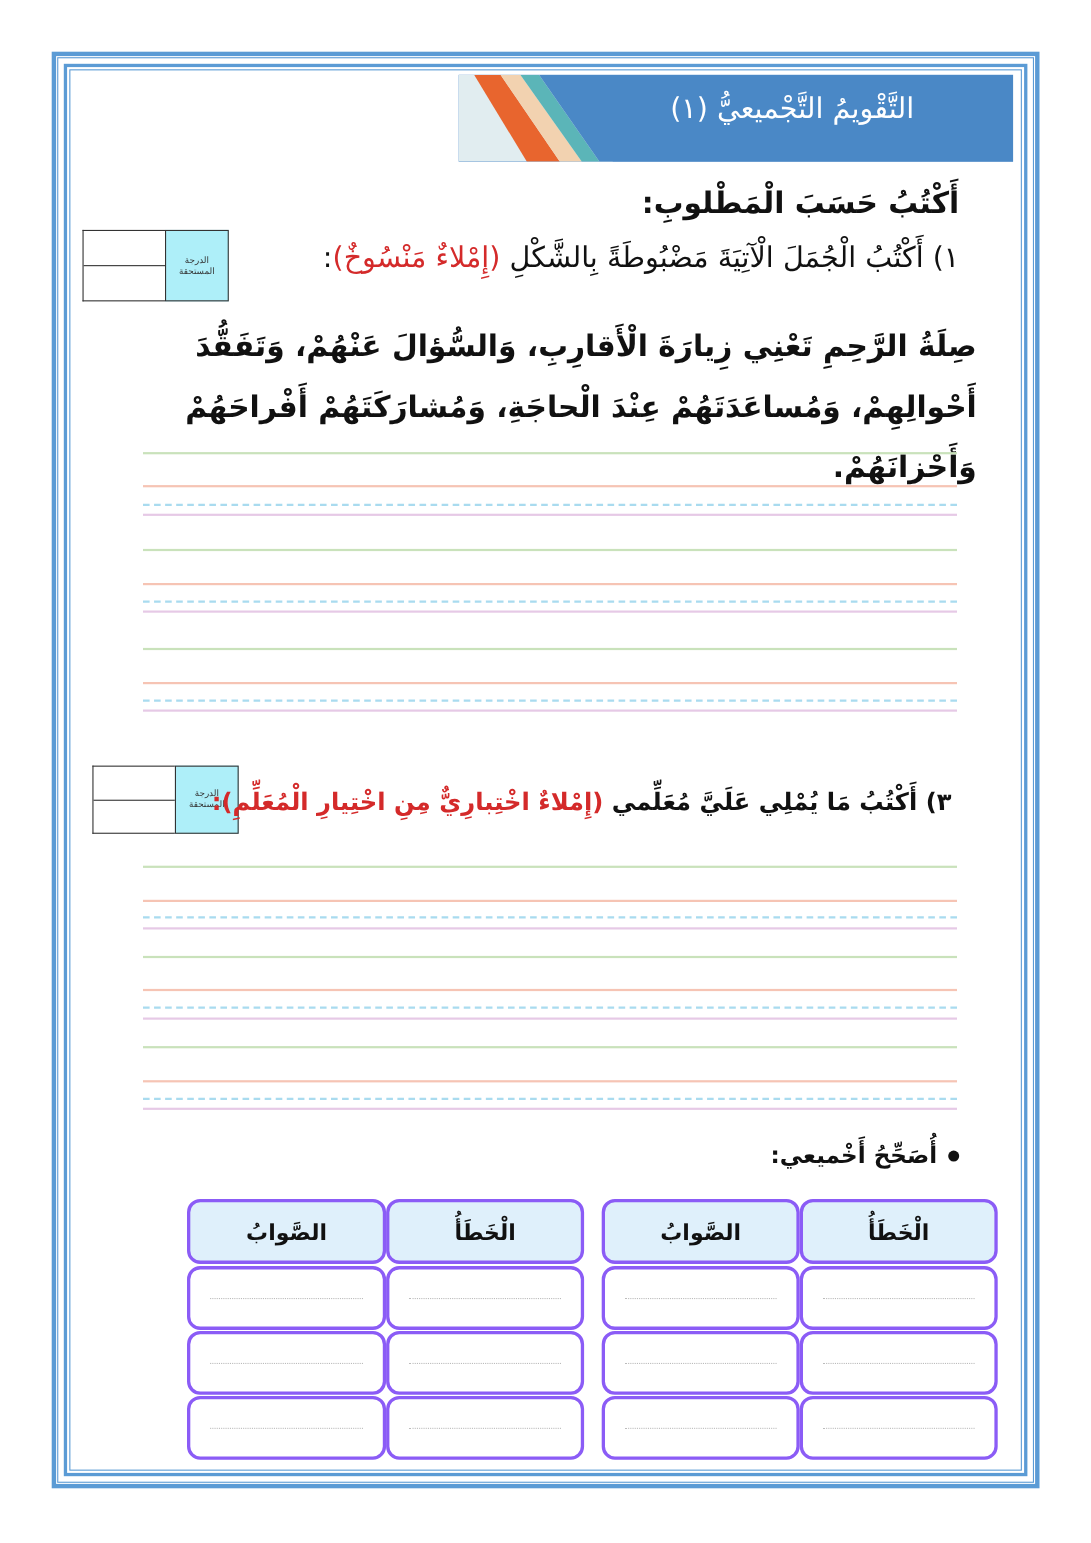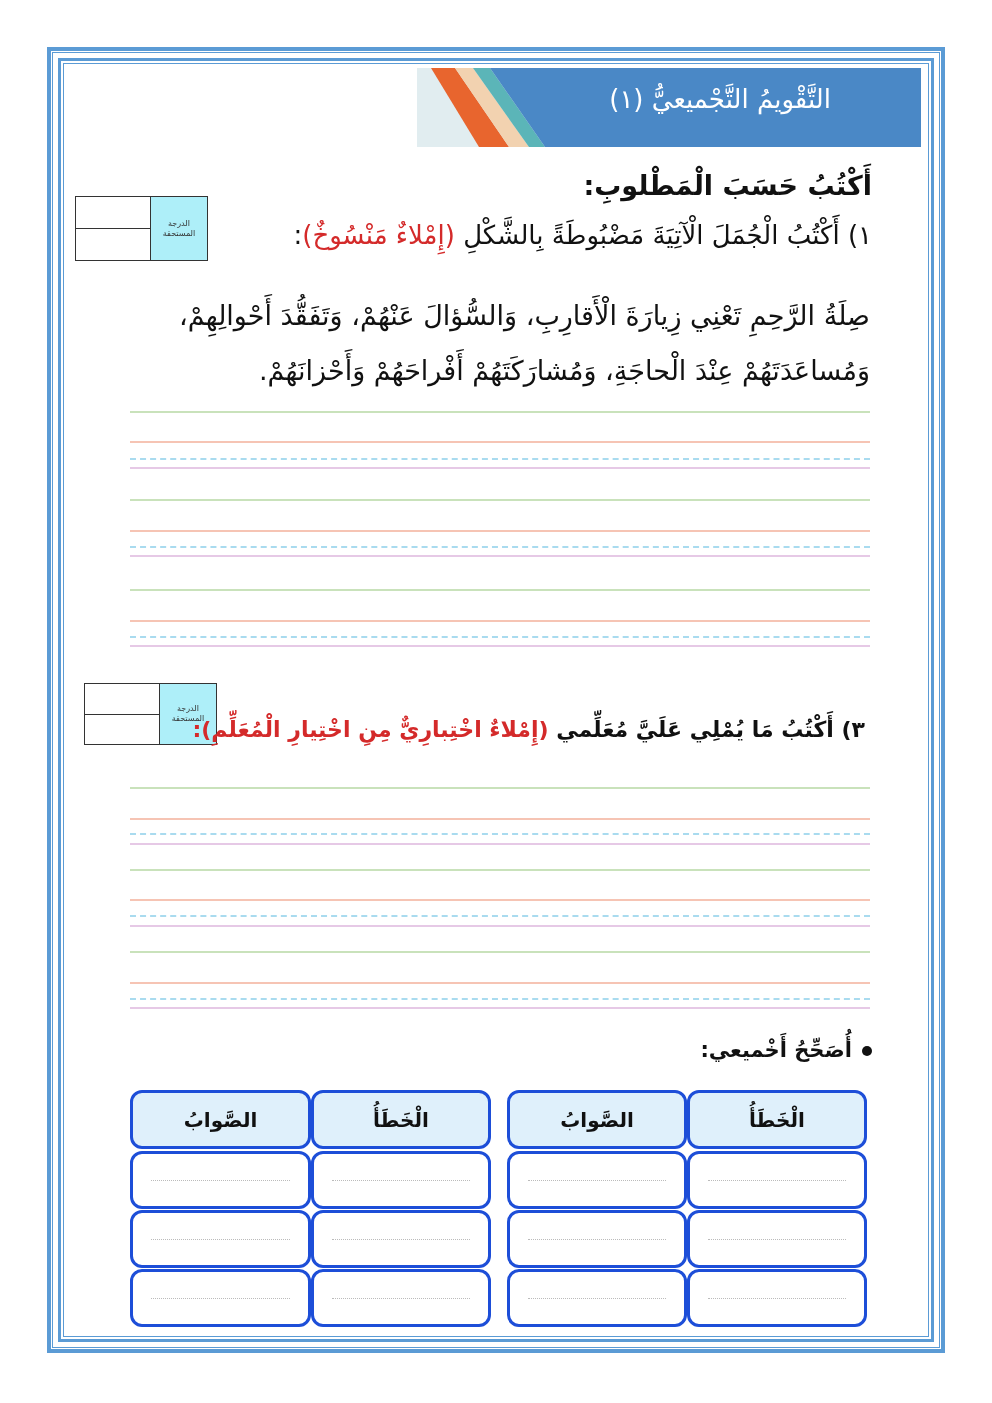--- a/index.html
+++ b/index.html
@@ -22,45 +22,45 @@
   .banner-title { position: absolute; right: 90px; top: 16px; color: #ffffff; font-size: 26px;
                   direction: rtl; font-family: "DejaVu Sans", sans-serif; margin-left: 24px; }
 
   .rtl { direction: rtl; text-align: right; }
 
   .instruction { position: absolute; right: 120px; top: 170px; font-size: 27px; font-weight: bold; color: #111; }
   .q1 { position: absolute; right: 120px; top: 220px; font-size: 26px; font-weight: normal; color: #111; white-space: nowrap; }
   .q3 { position: absolute; right: 127px; top: 717px; font-size: 22px; font-weight: bold; color: #111; white-space: nowrap; }
   .red { color: #d42a2a; }
 
-  .passage { position: absolute; left: 118px; width: 752px; top: 288px; font-size: 27px; font-weight: normal;
+  .passage { position: absolute; left: 136px; width: 752px; top: 288px; font-size: 27px; font-weight: bold;
              color: #111; line-height: 55px; }
 
   
-  .grade { position: absolute; width: 133px; height: 65px; display: flex; }
+  .grade { position: absolute; width: 133px; height: 65px; display: flex; margin-top: 13px; }
   .grade .blank { width: 75px; height: 100%; border: 1px solid #333; border-right: none; box-sizing: border-box; display: flex; flex-direction: column; }
   .grade .blank div { flex: 1; }
   .grade .blank div:first-child { border-bottom: 1px solid #333; }
   .grade .label { flex: 1; background: #aeeff9; border: 1px solid #333; box-sizing: border-box;
                   font-size: 8px; color: #333; display: flex; align-items: center; justify-content: center;
                   text-align: center; direction: rtl; line-height: 10px; padding: 2px; }
 
   
   .lines { position: absolute; left: 130px; width: 740px; }
   .ln { position: absolute; left: 0; width: 100%; height: 0; }
   .ln.g { border-top: 2px solid #c9e2bb; }
   .ln.o { border-top: 2px solid #f6c4b4; }
   .ln.b { border-top: 2px dashed #a9dbef; }
   .ln.p { border-top: 2px solid #e6c9e6; }
 
   .bullet-line { position: absolute; right: 120px; top: 1038px; font-size: 21px; font-weight: bold; color: #111; white-space: nowrap; }
   .bullet-line .dot { display: inline-block; width: 10px; height: 10px; border-radius: 50%; background: #111; margin-left: 10px; vertical-align: middle; }
 
   
-  .cell { position: absolute; border: 3px solid #1d4ed8; border-radius: 12px; box-sizing: border-box; background: #fff; }
+  .cell { position: absolute; border: 3px solid #8b5cf6; border-radius: 12px; box-sizing: border-box; background: #fff; margin-left: 40px; }
   .cell.head { background: #dff0fb; display: flex; align-items: center; justify-content: center;
                font-size: 20px; font-weight: bold; color: #111; direction: rtl; }
   .cell .dots { position: absolute; left: 18px; right: 18px; top: 50%; border-top: 1px dotted #bbb; }
 </style>
 </head>
 <body>
 
 <div class="frame-outer"></div>
 <div class="frame-mid"></div>
 <div class="frame-inner"></div>

